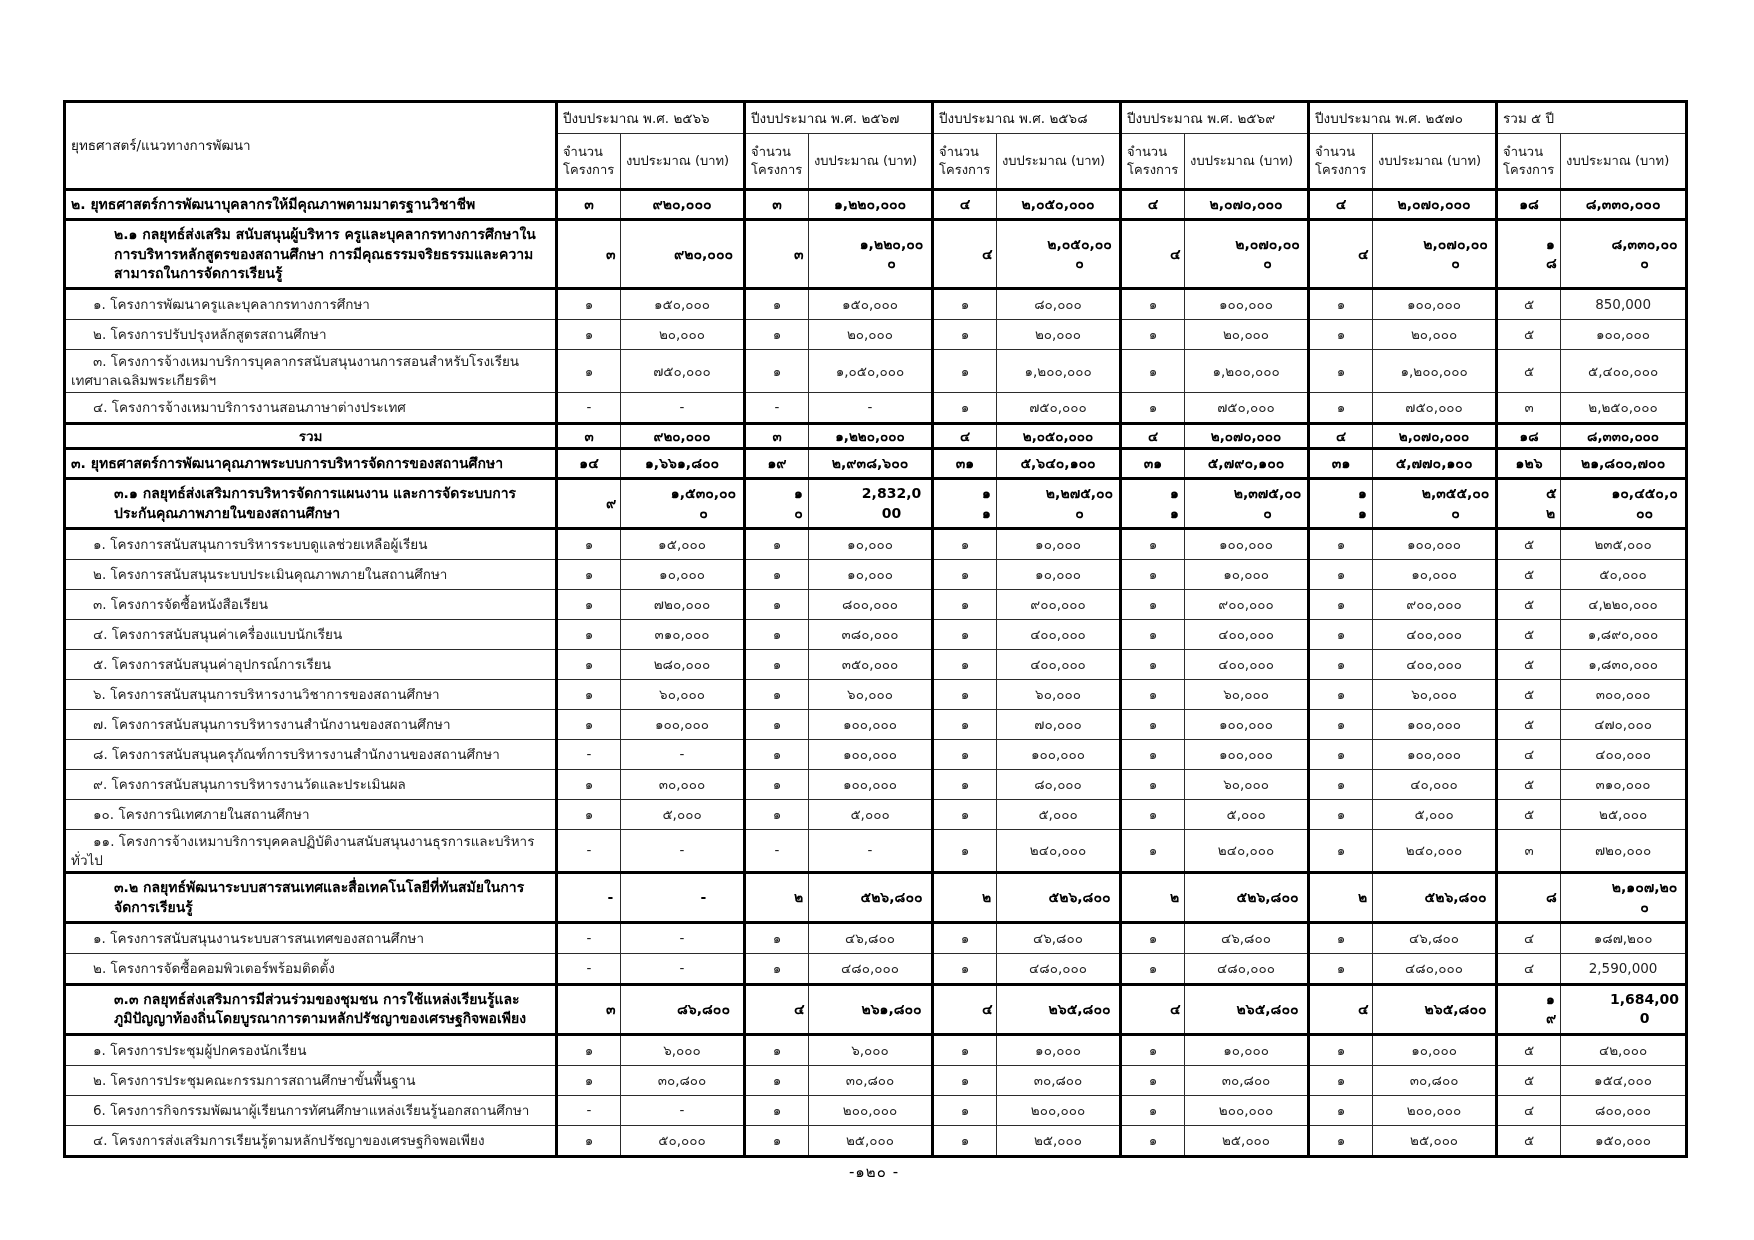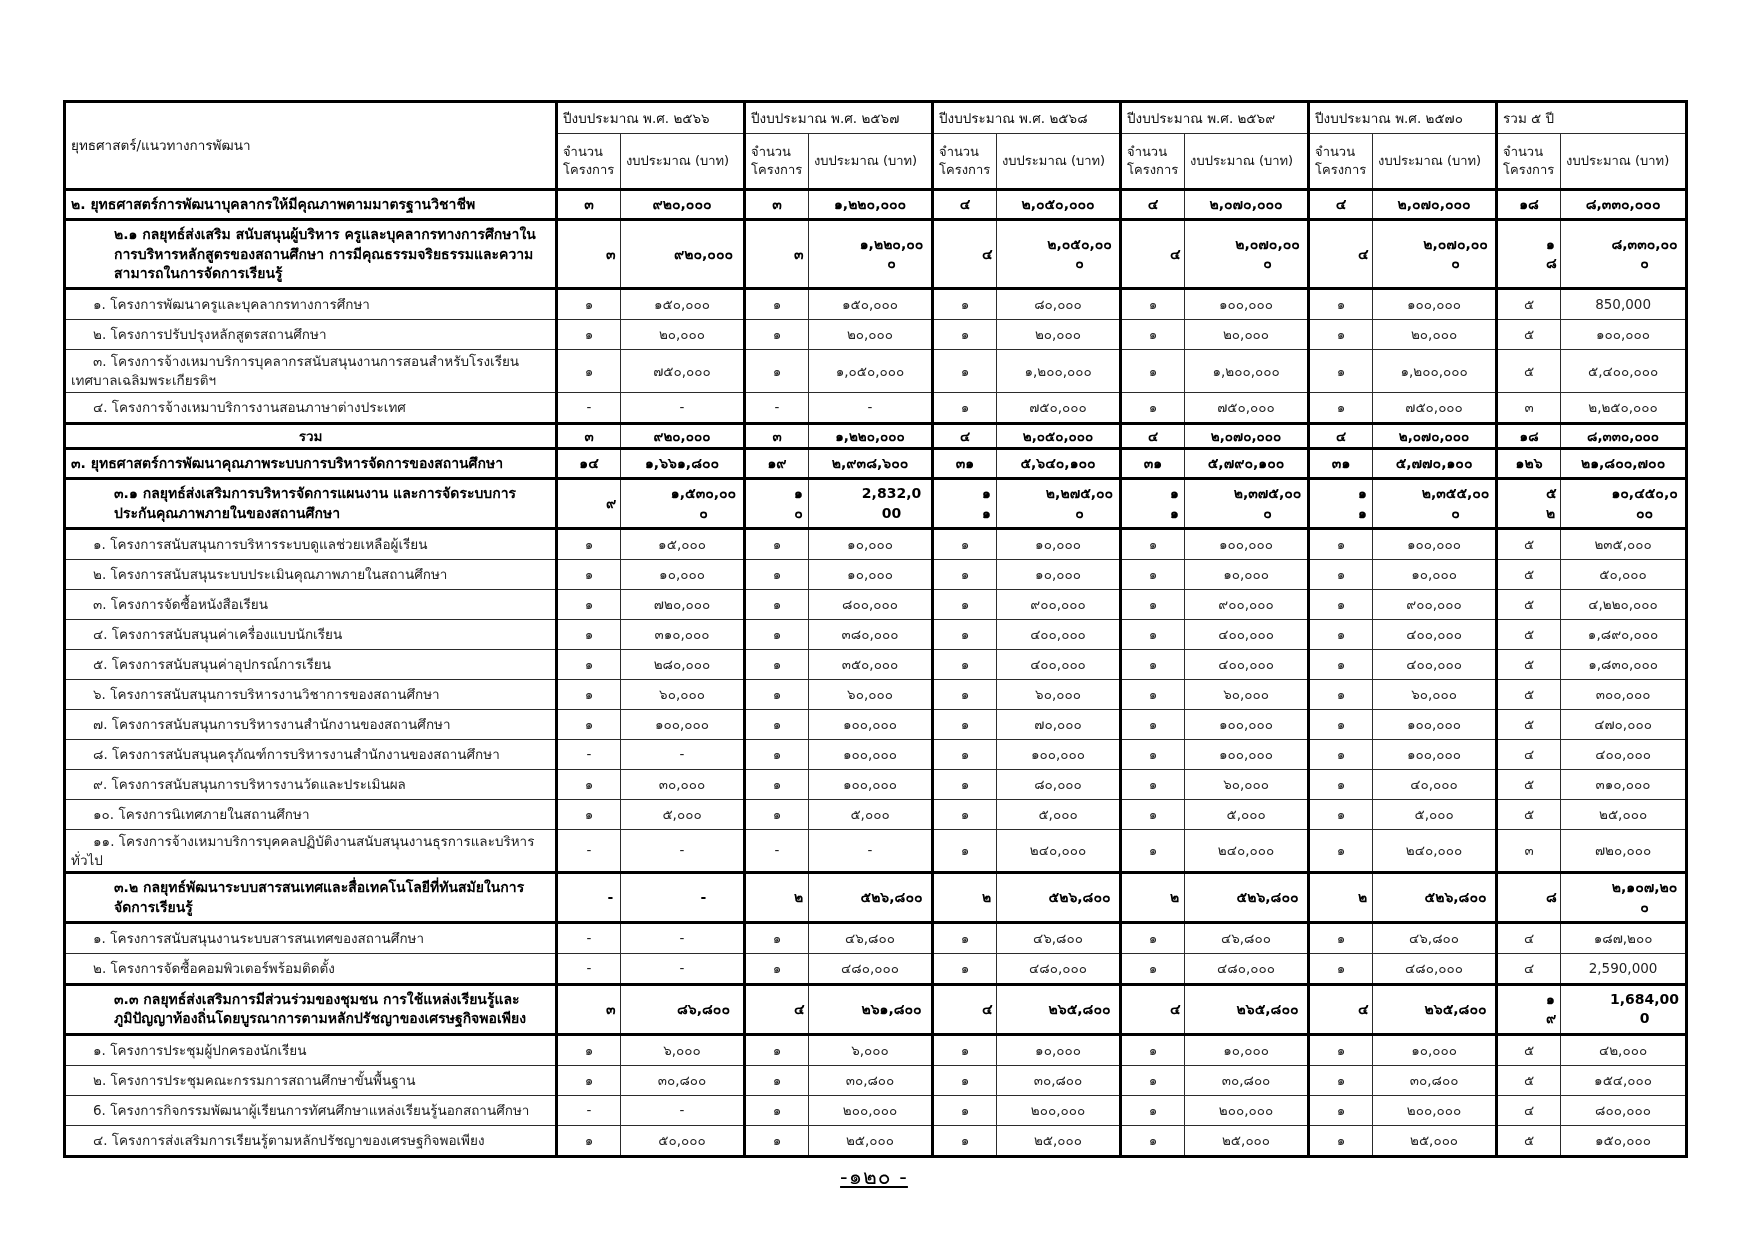--- a/index.html
+++ b/index.html
@@ -20,21 +20,21 @@
   tr.strategy td,tr.sub td,tr.total td{font-weight:bold;color:#000;
         border-top:3px solid #000;border-bottom:3px solid #000;}
   tr.strategy td{font-size:14px;}
   tr.sub td{font-size:14px;padding-left:48px;}
   tr.project td.label{text-indent:22px;}
   tr.total td.label{text-align:center;text-indent:0;}
   tr.project td{height:25px;}
   tr.sub td.label,tr.strategy td.label{padding-top:4px;padding-bottom:4px;}
   .subhead-line{display:block;}
   .footer{position:absolute;left:63px;width:1622px;top:1160px;text-align:center;
-        font-size:21px;color:#000;letter-spacing:1px;text-decoration:underline;}
+        font-size:15px;color:#000;letter-spacing:1px;}
 </style>
 </head>
 <body>
 
 <div class="page">
   <table class="budget">
     <colgroup>
       <col style="width:492px">
       <col style="width:64px">
         <col style="width:124px">

